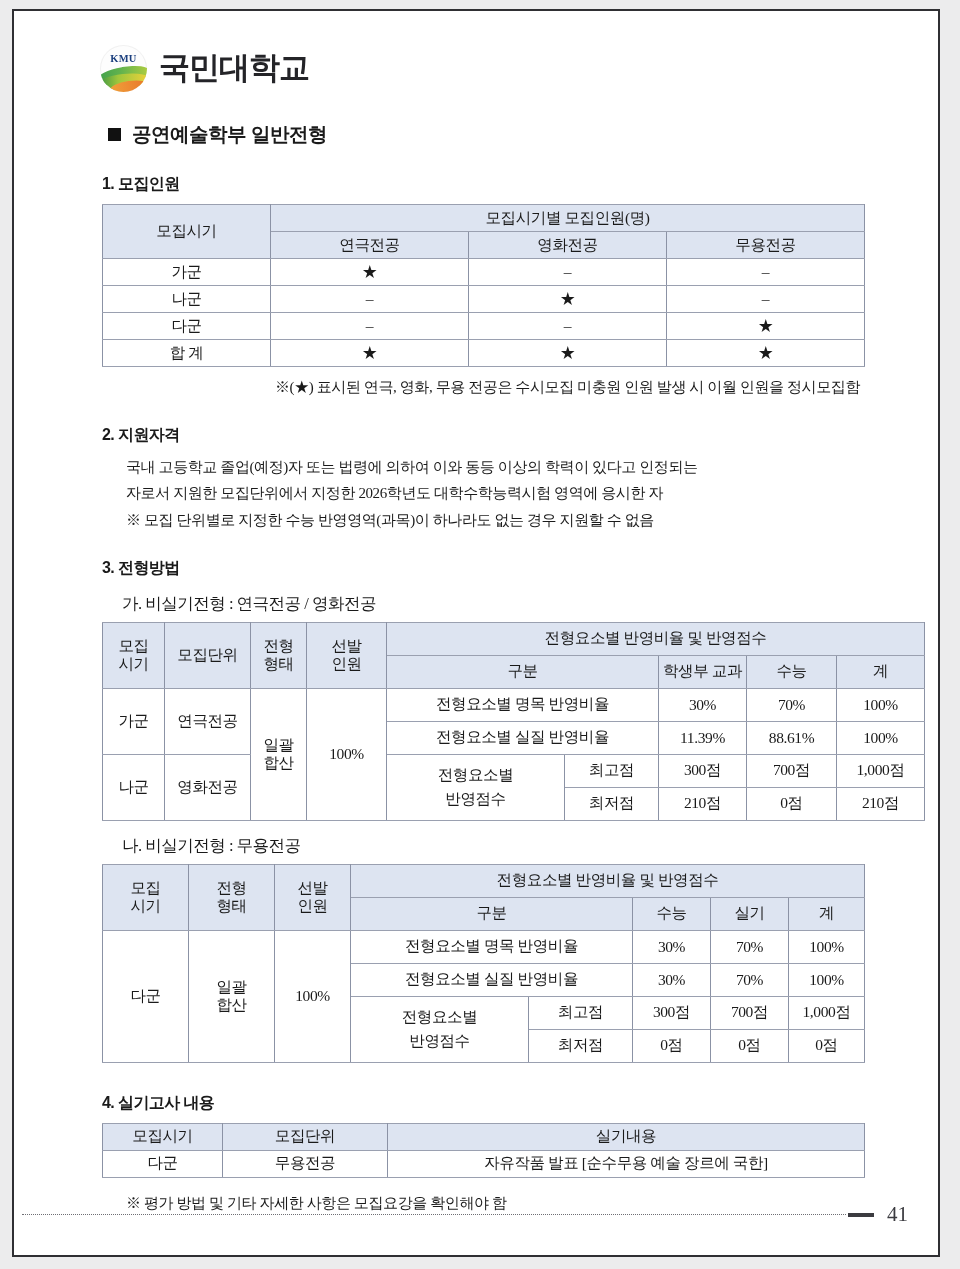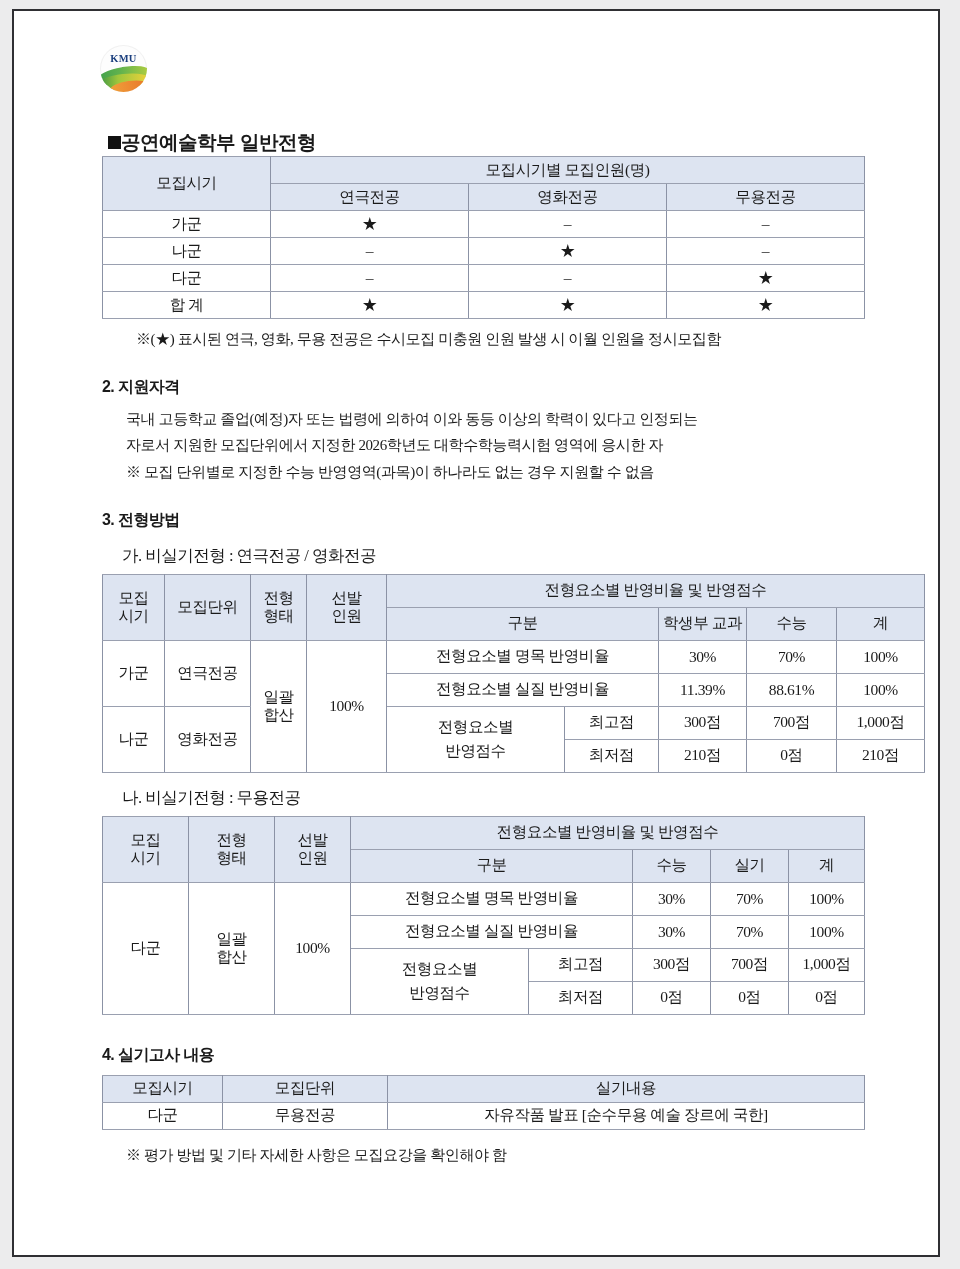--- a/index.html
+++ b/index.html
@@ -94,27 +94,28 @@
     margin-left: 12px;
     font-family: "Liberation Sans", sans-serif;
     font-size: 31px;
     font-weight: bold;
     letter-spacing: -1px;
     color: #242428;
   }
 
   
   .doc-title {
-    margin: 22px 0 0 8px;
+    margin: 14px 0 0 8px;
     font-family: "Liberation Sans", sans-serif;
     font-size: 19.5px;
     font-weight: bold;
     letter-spacing: -0.5px;
     display: flex;
     align-items: center;
+    gap: 11px;
   }
   .sq-bullet {
     display: inline-block;
     width: 13px;
     height: 13px;
     background: #111111;
     flex: none;
   }
   .sec-head {
     margin: 26px 0 9px 2px;
@@ -134,20 +135,21 @@
     line-height: 1.62;
     letter-spacing: -0.4px;
   }
   .note-line {
     font-size: 15px;
     letter-spacing: -0.4px;
     line-height: 1.6;
   }
   .note-under-table {
     margin: 8px 0 4px 36px;
+    text-align: right;
   }
   .note-indent {
     margin: 0 0 0 26px;
   }
 
   
   table.doc-tbl {
     border-collapse: collapse;
     width: 762px;
     margin-left: 2px;
@@ -214,27 +216,29 @@
 <div class="page-shell">
 <div class="page-inner">
 
   <div class="logo-row">
     <div class="logo-emblem">
       <div class="swoosh sw-green"></div>
       <div class="swoosh sw-yellow"></div>
       <div class="swoosh sw-orange"></div>
       <div class="kmu-text">KMU</div>
     </div>
+    <div class="logo-wordmark">국민대학교</div>
   </div>
 
   <div class="doc-title">
     <span class="sq-bullet"></span>
     <span>공연예술학부 일반전형</span>
   </div>
 
+  <div class="sec-head">1. 모집인원</div>
 
   <table class="doc-tbl">
     <colgroup>
       <col style="width:168px">
           <col style="width:198px">
           <col style="width:198px">
           <col style="width:198px">
     </colgroup>
     <tbody>
       <tr class="tbl-top r1">
@@ -449,15 +453,20 @@
       <tr class="r1 tbl-bottom">
         <td>다군</td>
         <td>무용전공</td>
         <td>자유작품 발표 [순수무용 예술 장르에 국한]</td>
       </tr>
     </tbody>
   </table>
 
   <div class="note-line note-indent" style="margin-top:13px">※ 평가 방법 및 기타 자세한 사항은 모집요강을 확인해야 함</div>
 
+  <div class="footer">
+    <div class="footer-dots"></div>
+    <div class="footer-dash"></div>
+    <div class="footer-page">41</div>
+  </div>
 
 </div>
 </div>
 
 </body></html>

